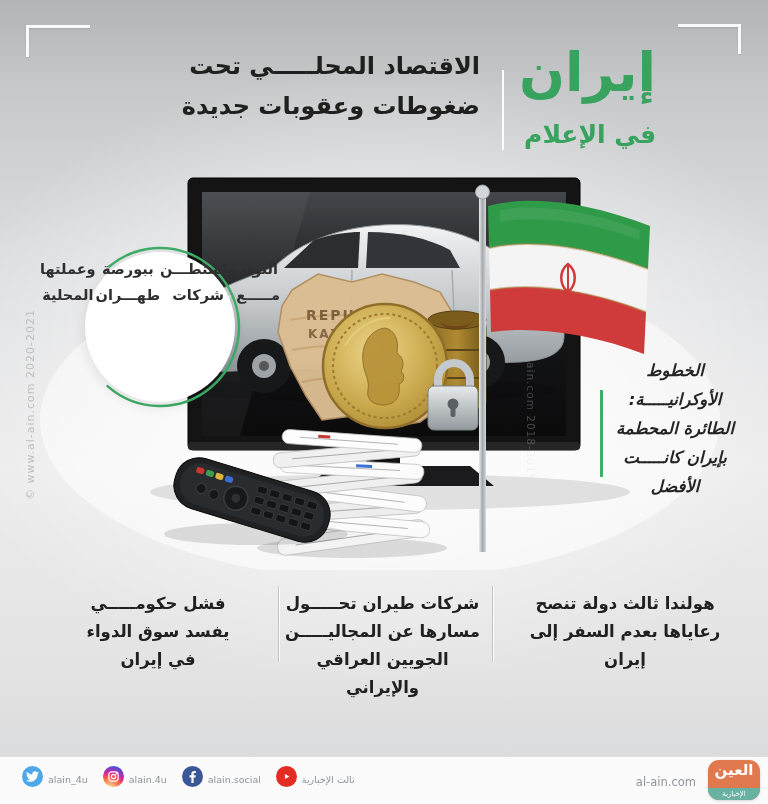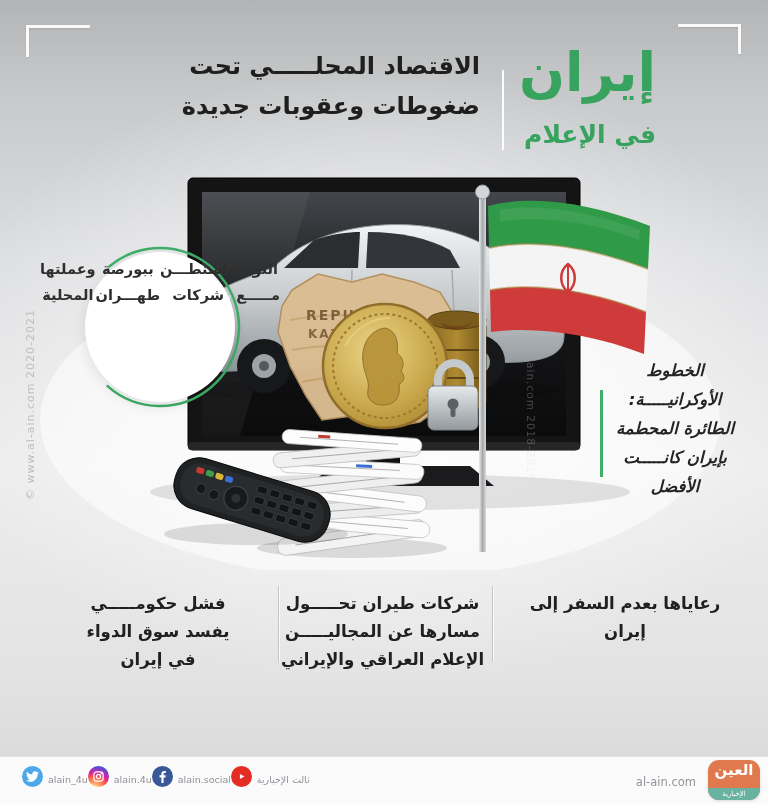--- a/index.html
+++ b/index.html
@@ -61,21 +61,21 @@
   .story-middle { left:280px; width:205px; }
   .story-left { left:42px; width:232px; }
   .story-sep { position:absolute; top:586px; width:1px; height:76px; background:#c3c4c6; box-shadow:1px 0 0 rgba(255,255,255,0.8); z-index:3; }
   .sep-1 { left:492px; } .sep-2 { left:278px; }
 
   
   .footer {
     position:absolute; left:0; bottom:0; width:768px; height:48px;
     background:#fbfbfb; border-top:1px solid #e0e0e1; z-index:6;
   }
-  .socials { position:absolute; left:22px; top:9px; display:flex; align-items:center; }
+  .socials { position:absolute; left:22px; top:9px; display:flex; align-items:center; gap:15px; }
   .social-item { display:flex; align-items:flex-end; gap:5px; cursor:pointer; }
   .social-icon { width:21px; height:21px; border-radius:50%; display:flex; align-items:center; justify-content:center; flex:0 0 auto; }
   .ic-twitter { background:#4da7e8; }
   .ic-instagram { background:radial-gradient(circle at 30% 110%, #fdf497 0%, #fd5949 45%, #d6249f 60%, #285aeb 90%); }
   .ic-facebook { background:#3a5897; }
   .ic-youtube { background:#e32d23; }
   .social-label { font-size:9.5px; color:#8d9298; margin-bottom:2px; white-space:nowrap; }
   .website { position:absolute; right:72px; bottom:15px; font-size:11.5px; color:#8f9499; }
   .logo { position:absolute; right:8px; bottom:4px; width:52px; height:40px; border-radius:11px; background:#e07a4e; overflow:hidden; cursor:pointer; box-shadow:0 1px 3px rgba(0,0,0,0.15); }
   .logo-name { position:absolute; top:1px; left:0; width:100%; text-align:center; color:#fff; font-size:15px; font-weight:bold; direction:rtl; }
@@ -301,27 +301,28 @@
   <div class="side-note-bar"></div>
   <div class="side-note">
     <span style="display:block">الخطوط</span>
     <span style="display:block">الأوكرانيـــــة:</span>
     <span style="display:block">الطائرة المحطمة</span>
     <span style="display:block">بإيران كانـــــت</span>
     <span style="display:block">الأفضل</span>
   </div>
 
   <div class="story story-right">
+    <span style="display:block">هولندا ثالث دولة تنصح</span>
     <span style="display:block">رعاياها بعدم السفر إلى</span>
     <span style="display:block">إيران</span>
   </div>
   <div class="story story-middle">
     <span style="display:block">شركات طيران تحـــــول</span>
     <span style="display:block">مسارها عن المجاليـــــن</span>
-    <span style="display:block">الإعلام العراقي والإيراني</span>
+    <span style="display:block">الجويين العراقي والإيراني</span>
   </div>
   <div class="story story-left">
     <span style="display:block">فشل حكومـــــي</span>
     <span style="display:block">يفسد سوق الدواء</span>
     <span style="display:block">في إيران</span>
   </div>
   <div class="story-sep sep-1"></div>
   <div class="story-sep sep-2"></div>
 
   <div class="footer">

